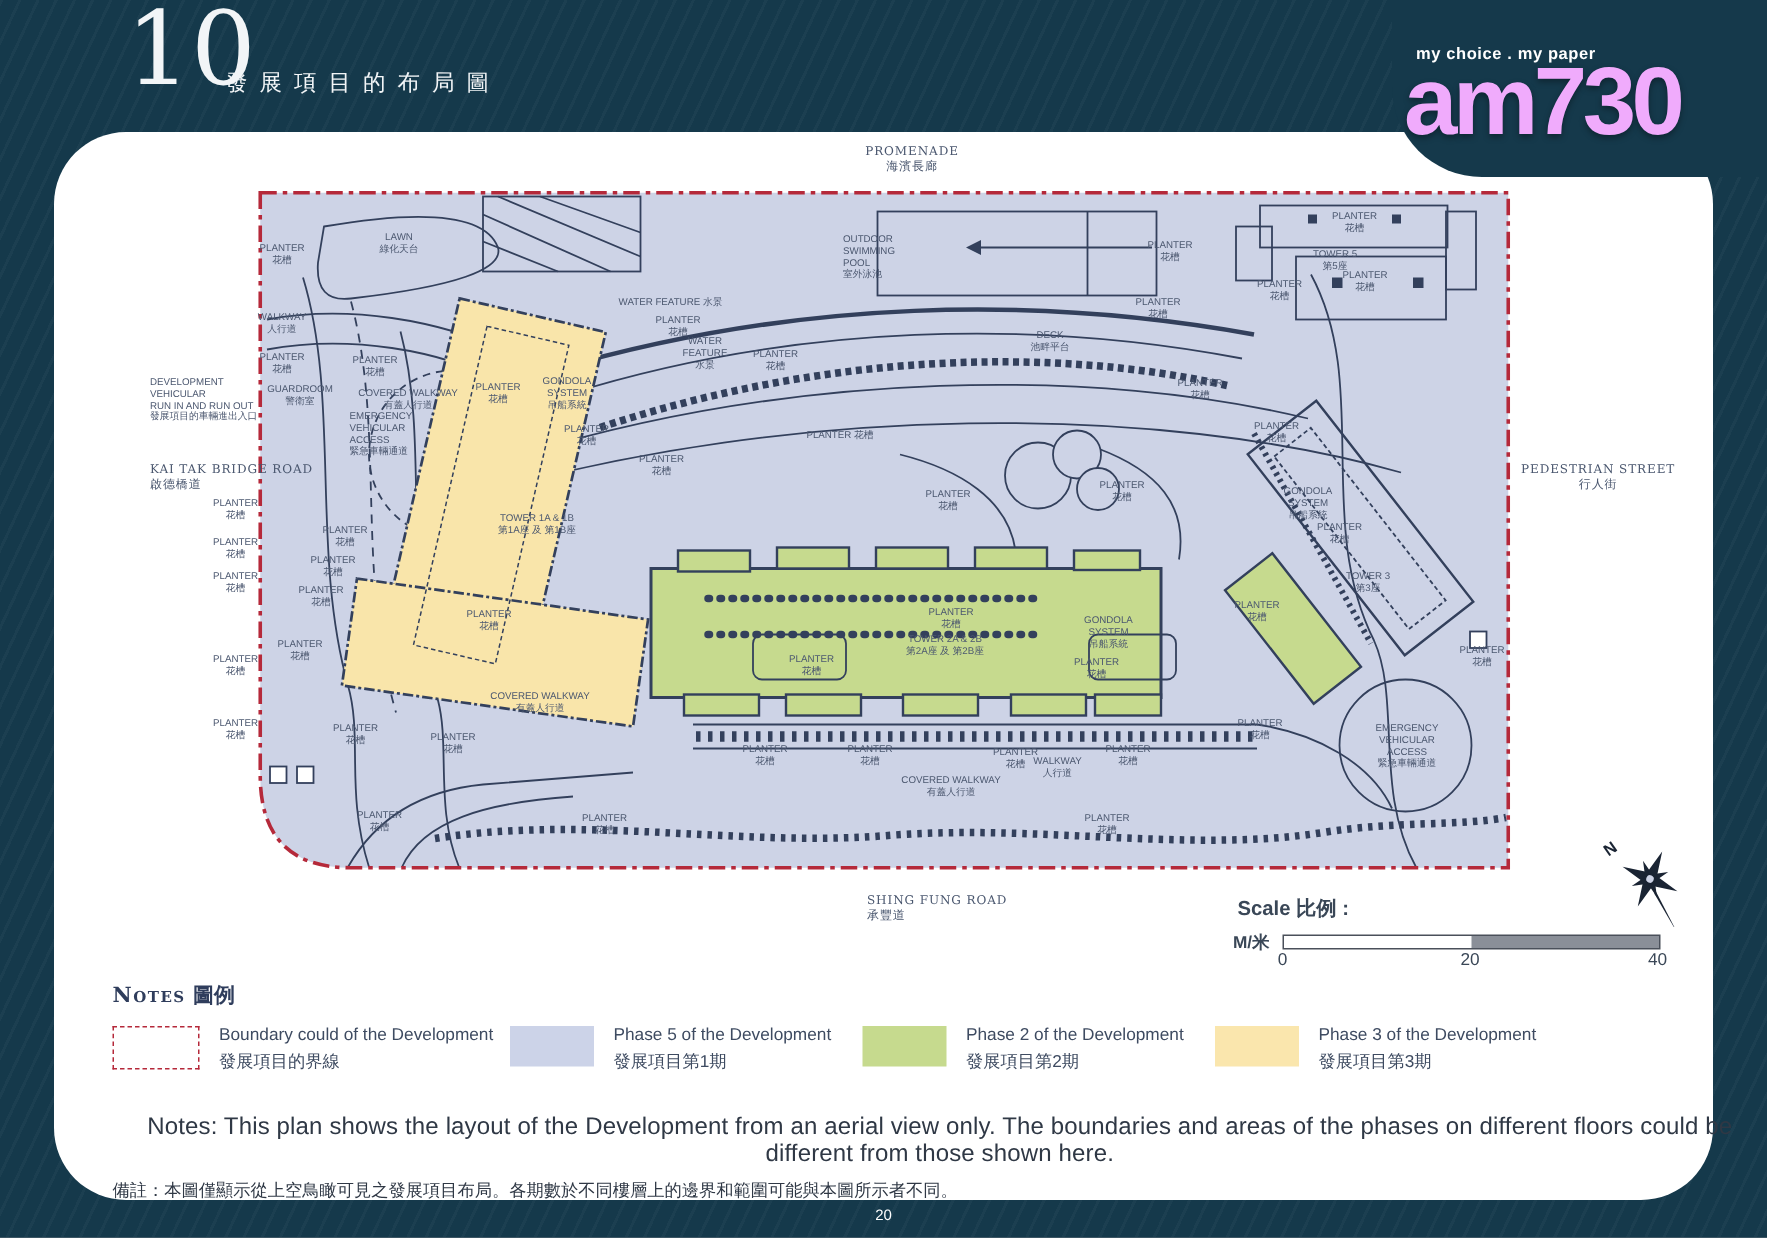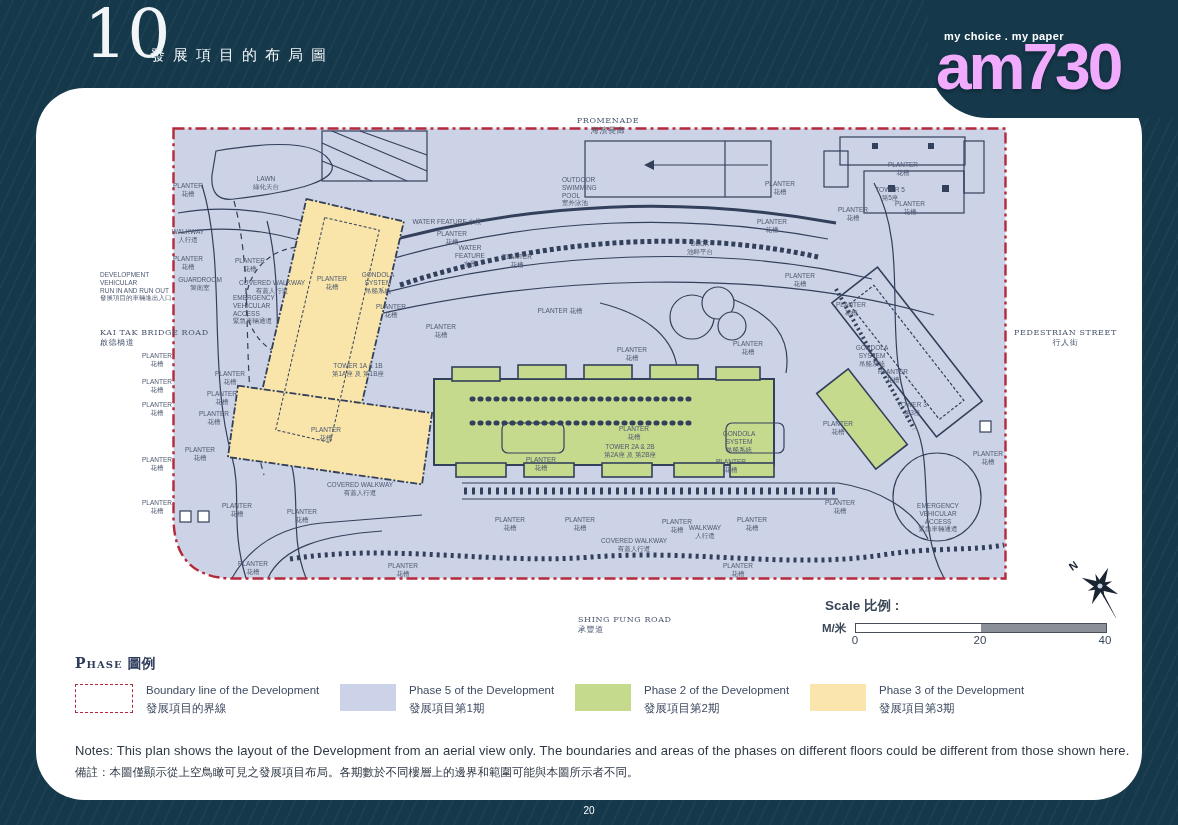--- a/index.html
+++ b/index.html
@@ -15,21 +15,21 @@
   
   .logo{position:absolute;top:0;right:0;width:250px;height:118px;background:#15394B;
         border-bottom-left-radius:60px;z-index:6;}
   .logo-tagline{position:absolute;left:16px;top:30px;font-size:11px;font-weight:700;color:#fff;letter-spacing:.4px;}
   .logo-name{position:absolute;left:8px;top:30px;font-size:64px;font-weight:800;color:#f0abfc;
              letter-spacing:-3px;text-shadow:0 2px 4px rgba(0,0,0,.35);}
   
   .panel{position:absolute;left:36px;top:88px;width:1106px;height:712px;background:#fff;border-radius:48px;z-index:0;}
   
   .plan-svg-wrap{position:absolute;left:172px;top:127px;width:835px;height:453px;z-index:1;}
-  .plan-labels{position:absolute;inset:0;z-index:4;pointer-events:none;margin-top:20px;}
+  .plan-labels{position:absolute;inset:0;z-index:4;pointer-events:none;}
   .plan-label{position:absolute;font-size:6.5px;line-height:1.2;color:#4C5870;text-align:center;white-space:nowrap;}
   .plan-label.road{font-family:"DejaVu Serif",serif;font-size:8px;letter-spacing:.6px;color:#49566E;}
   .plan-label.left{text-align:left;}
   
   .compass{position:absolute;left:1062px;top:556px;z-index:3;}
   
   .scale{position:absolute;left:822px;top:597px;width:296px;height:52px;z-index:3;color:#3A4757;}
   .scale-title{position:absolute;left:3px;top:0;font-size:13.5px;font-weight:600;}
   .scale-unit{position:absolute;left:0;top:24px;font-size:11.5px;font-weight:600;}
   .scale-bar{position:absolute;left:33px;top:26px;width:250px;height:8px;border:1px solid #4A505A;display:flex;}
@@ -46,21 +46,21 @@
   .li-0{left:75px;} .li-1{left:340px;} .li-2{left:575px;} .li-3{left:810px;}
   .swatch{width:56px;height:27px;flex:0 0 auto;margin-top:1px;}
   .sw-boundary{background:#fff;border:1.6px dashed #B5293A;}
   .sw-phase1{background:#CCD3E8;}
   .sw-phase2{background:#C6DA8E;}
   .sw-phase3{background:#FAE6AD;}
   .legend-text{font-size:11.5px;color:#3E4B61;line-height:1.35;}
   .legend-text .zh{margin-top:2px;}
   
   .notes{position:absolute;left:75px;top:743px;z-index:3;color:#2F3845;}
-  .notes-en{font-size:13px;letter-spacing:.1px;}
+  .notes-en{font-size:16px;letter-spacing:.1px;text-align:center;}
   .notes-zh{font-size:11.5px;margin-top:7px;}
   
   .footer{position:absolute;left:0;right:0;bottom:0;height:25px;text-align:center;z-index:2;}
   .footer span{color:#fff;font-size:10px;line-height:22px;}
 </style>
 </head>
 <body>
 
 <div class="page">
 
@@ -479,28 +479,28 @@
     <div class="scale-bar">
       <div class="scale-seg seg-light"></div>
       <div class="scale-seg seg-dark"></div>
     </div>
     <div class="scale-tick tick-0">0</div>
     <div class="scale-tick tick-1">20</div>
     <div class="scale-tick tick-2">40</div>
   </div>
 
   <div class="legend-title">
-    <span class="sc">Phase</span>
+    <span class="sc">Notes</span>
     <span>圖例</span>
   </div>
 
   <div class="legend-item li-0">
     <div class="swatch sw-boundary"></div>
     <div class="legend-text">
-      <div class="en">Boundary line of the Development</div>
+      <div class="en">Boundary could of the Development</div>
       <div class="zh">發展項目的界線</div>
     </div>
   </div>
   <div class="legend-item li-1">
     <div class="swatch sw-phase1"></div>
     <div class="legend-text">
       <div class="en">Phase 5 of the Development</div>
       <div class="zh">發展項目第1期</div>
     </div>
   </div>

